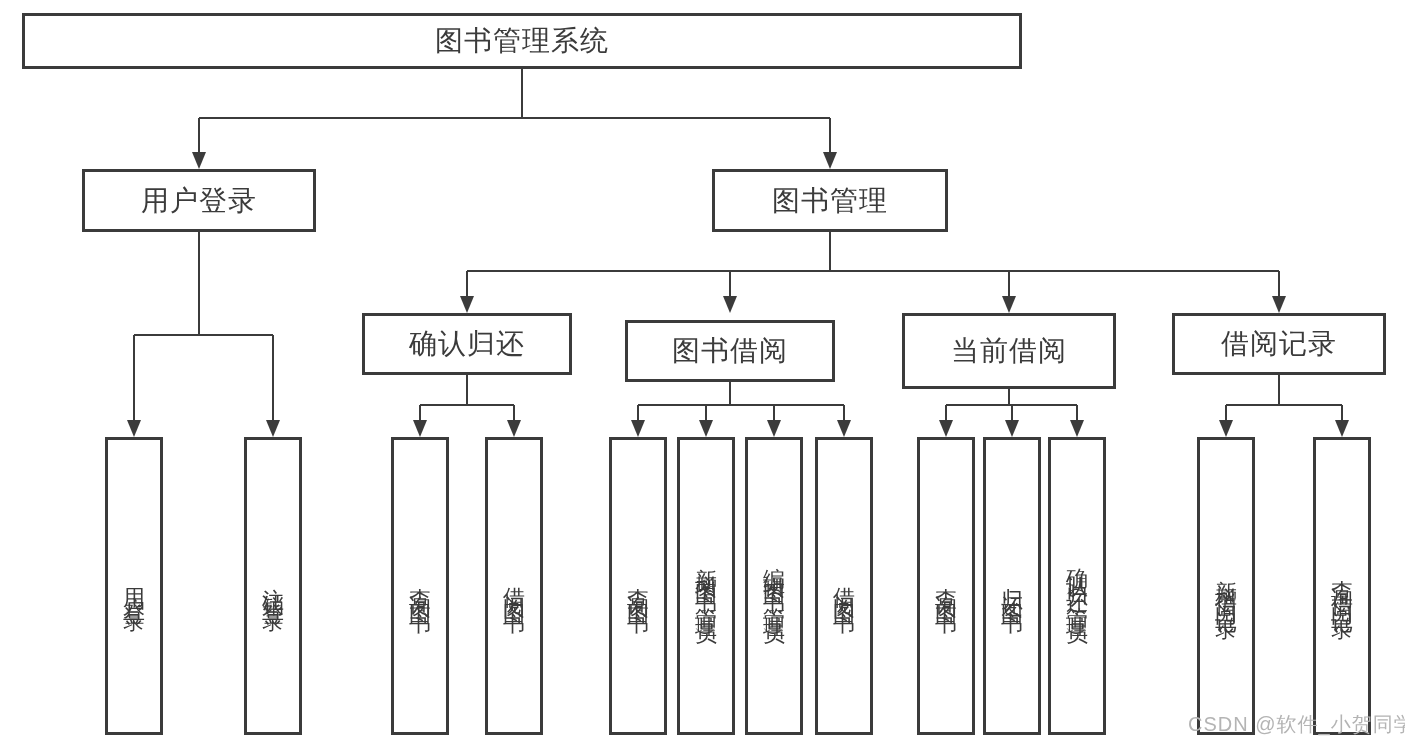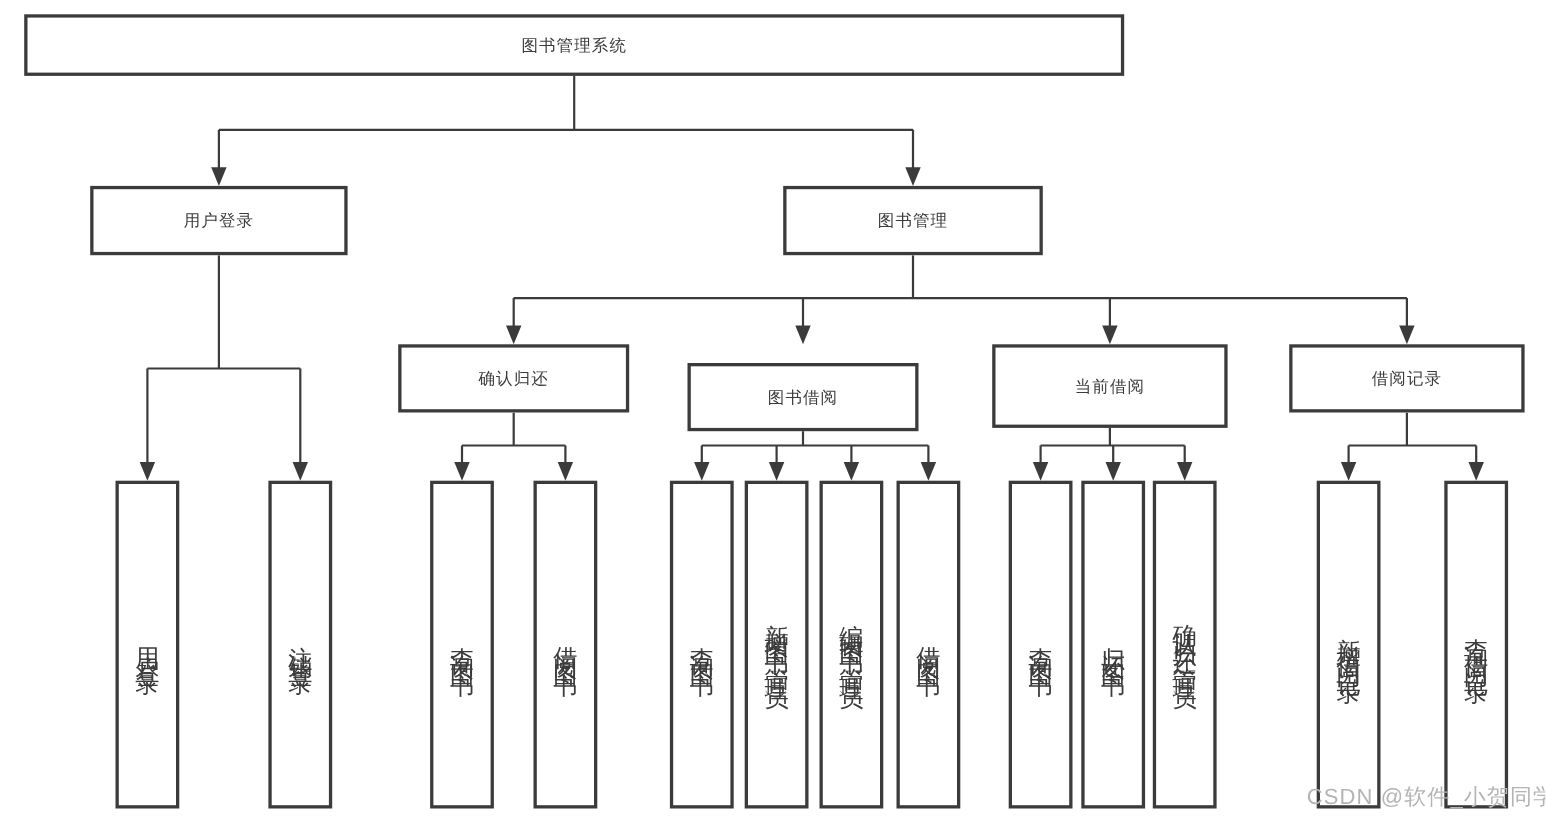--- a/index.html
+++ b/index.html
@@ -20,21 +20,21 @@
     position: absolute;
     box-sizing: border-box;
     border: 3px solid #3b3b3b;
     background: #ffffff;
     display: flex;
     align-items: center;
     justify-content: center;
     color: #3b3b3b;
   }
   .hlabel {
-    font-size: 15px;
+    font-size: 28px;
     letter-spacing: 1px;
     white-space: nowrap;
     color: #3b3b3b;
   }
   .vlabel {
     writing-mode: vertical-rl;
     text-orientation: mixed;
     font-size: 22px;
     line-height: 1;
     letter-spacing: 8px;
@@ -110,21 +110,21 @@
   <div class="box" style="left:82px; top:169px; width:234px; height:63px;">
     <span class="hlabel">用户登录</span>
   </div>
   <div class="box" style="left:712px; top:169px; width:236px; height:63px;align-items:center;">
     <span class="hlabel">图书管理</span>
   </div>
 
   <div class="box" style="left:362px; top:313px; width:210px; height:62px;">
     <span class="hlabel">确认归还</span>
   </div>
-  <div class="box" style="left:625px; top:330px; width:210px; height:62px;">
+  <div class="box" style="left:625px; top:320px; width:210px; height:62px;">
     <span class="hlabel">图书借阅</span>
   </div>
   <div class="box" style="left:902px; top:313px; width:214px; height:76px;">
     <span class="hlabel">当前借阅</span>
   </div>
   <div class="box" style="left:1172px; top:313px; width:214px; height:62px;">
     <span class="hlabel">借阅记录</span>
   </div>
 
   <div class="box leaf" style="left:105px;">

